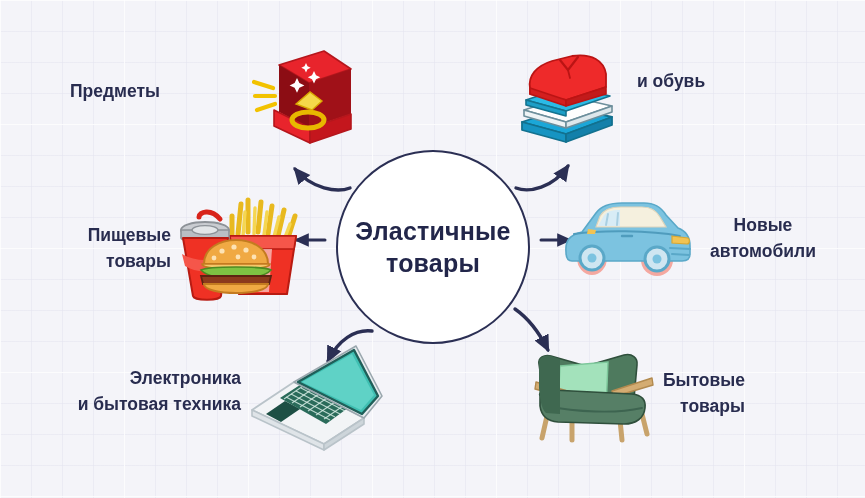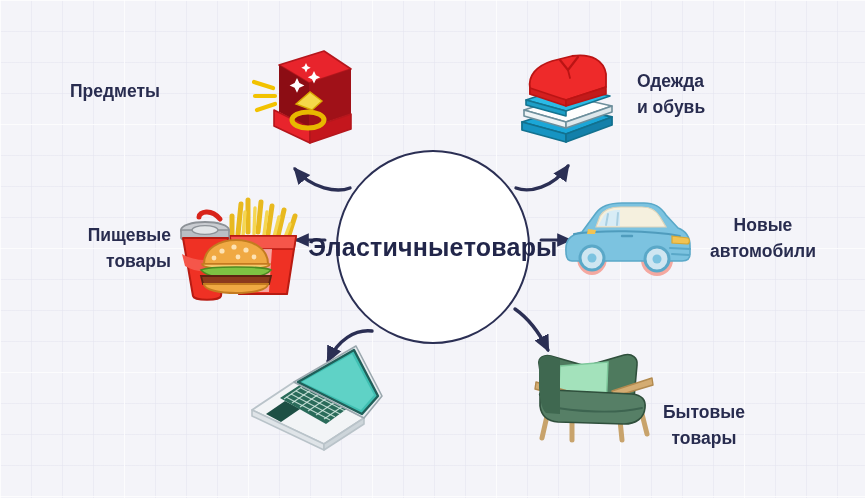--- a/index.html
+++ b/index.html
@@ -38,21 +38,21 @@
     position: absolute;
     left: 336px;
     top: 150px;
     width: 194px;
     height: 194px;
     border-radius: 50%;
     background: #ffffff;
     border: 2px solid #2b2f54;
     box-sizing: border-box;
     display: flex;
-    flex-direction: row;
+    flex-direction: column;
     align-items: center;
     justify-content: center;
     text-align: center;
   }
   .center-node .line {
     color: #22264a;
     font-size: 25px;
     font-weight: bold;
     line-height: 1.28;
     letter-spacing: 0.2px;
@@ -61,21 +61,21 @@
     position: absolute;
     color: #282c4f;
     font-size: 17.5px;
     font-weight: bold;
     line-height: 1.5;
     white-space: nowrap;
   }
   .label-luxury   { right: 705px; top: 78px;  text-align: right; }
   .label-clothing { left: 637px;  top: 68px;  text-align: left; }
   .label-cars     { left: 710px;  top: 212px; text-align: center; }
-  .label-house    { left: 663px;  top: 367px; text-align: center; margin-top: 32px; }
+  .label-house    { left: 663px;  top: 367px; text-align: right; }
   .label-electro  { right: 624px; top: 365px; text-align: right; }
   .label-food     { right: 694px; top: 222px; text-align: right; margin-left: 30px; }
 
   .icon-box { position: absolute; }
   .icon-luxury   { left: 252px; top: 38px;  width: 105px; height: 112px; }
   .icon-clothing { left: 508px; top: 44px;  width: 114px; height: 112px; }
   .icon-cars     { left: 560px; top: 192px; width: 134px; height: 94px; }
   .icon-house    { left: 520px; top: 338px; width: 144px; height: 112px; }
   .icon-electro  { left: 248px; top: 332px; width: 146px; height: 124px; }
   .icon-food     { left: 168px; top: 192px; width: 136px; height: 114px; }
@@ -147,21 +147,20 @@
 
       <g fill="#ffffff">
         <path d="M45 40 l2.4 5 5 2.4 -5 2.4 -2.4 5 -2.4 -5 -5 -2.4 5 -2.4 z"></path>
         <path d="M62 33 l2 4.2 4.2 2 -4.2 2 -2 4.2 -2 -4.2 -4.2 -2 4.2 -2 z"></path>
         <path d="M54 25 l1.5 3.2 3.2 1.5 -3.2 1.5 -1.5 3.2 -1.5 -3.2 -3.2 -1.5 3.2 -1.5 z"></path>
       </g>
     </svg>
   </div>
 
   <div class="node-label label-clothing">
-    <div>Одежда</div>
     <div>и обувь</div>
   </div>
   <div class="icon-box icon-clothing">
     <svg viewBox="0 0 114 112" width="114" height="112">
 
       <path d="M14 78 L60 63 L104 73 L58 90 Z" fill="#1ba7d8" stroke="#12718f" stroke-width="1.8" stroke-linejoin="round"></path>
       <path d="M14 78 L58 90 L58 98 L14 86 Z" fill="#1694c2" stroke="#12718f" stroke-width="1.8" stroke-linejoin="round"></path>
       <path d="M58 90 L104 73 L104 81 L58 98 Z" fill="#1380aa" stroke="#12718f" stroke-width="1.8" stroke-linejoin="round"></path>
 
       <path d="M16 66 L60 52 L104 62 L58 78 Z" fill="#fefefe" stroke="#6d8f9c" stroke-width="1.6" stroke-linejoin="round"></path>
@@ -242,20 +241,24 @@
 
       <path d="M20 58 C18 54 24 51 32 52 L112 56 C122 57 126 62 125 70
                C124 80 116 86 104 86 L38 84 C26 83 21 76 20 68 Z" fill="#567f66" stroke="#2f4f3c" stroke-width="1.6" stroke-linejoin="round"></path>
 
       <path d="M26 68 C56 74 96 76 122 70" fill="none" stroke="#3d6450" stroke-width="1.8" stroke-linecap="round"></path>
 
       <path d="M19 26 C18 20 24 16 31 18 L40 21 L40 76 L26 75 C21 70 20 60 19 50 Z" fill="#3f6850"></path>
     </svg>
   </div>
 
+  <div class="node-label label-electro">
+    <div>Электроника</div>
+    <div>и бытовая техника</div>
+  </div>
   <div class="icon-box icon-electro">
     <svg viewBox="0 0 146 124" width="146" height="124">
 
       <path d="M4 78 L46 50 L116 86 L76 112 Z" fill="#f2f4f6" stroke="#b9c3c9" stroke-width="1.8" stroke-linejoin="round"></path>
       <path d="M4 78 L76 112 L76 118 L4 84 Z" fill="#dfe4e8" stroke="#b9c3c9" stroke-width="1.6" stroke-linejoin="round"></path>
       <path d="M76 112 L116 86 L116 92 L76 118 Z" fill="#cdd5da" stroke="#b9c3c9" stroke-width="1.6" stroke-linejoin="round"></path>
 
       <path d="M18 82 L37 69 L52 77 L33 90 Z" fill="#1d4f44"></path>
 
       <path d="M32 66 L58 49 L104 73 L78 92 Z" fill="#2a6b5a"></path>

